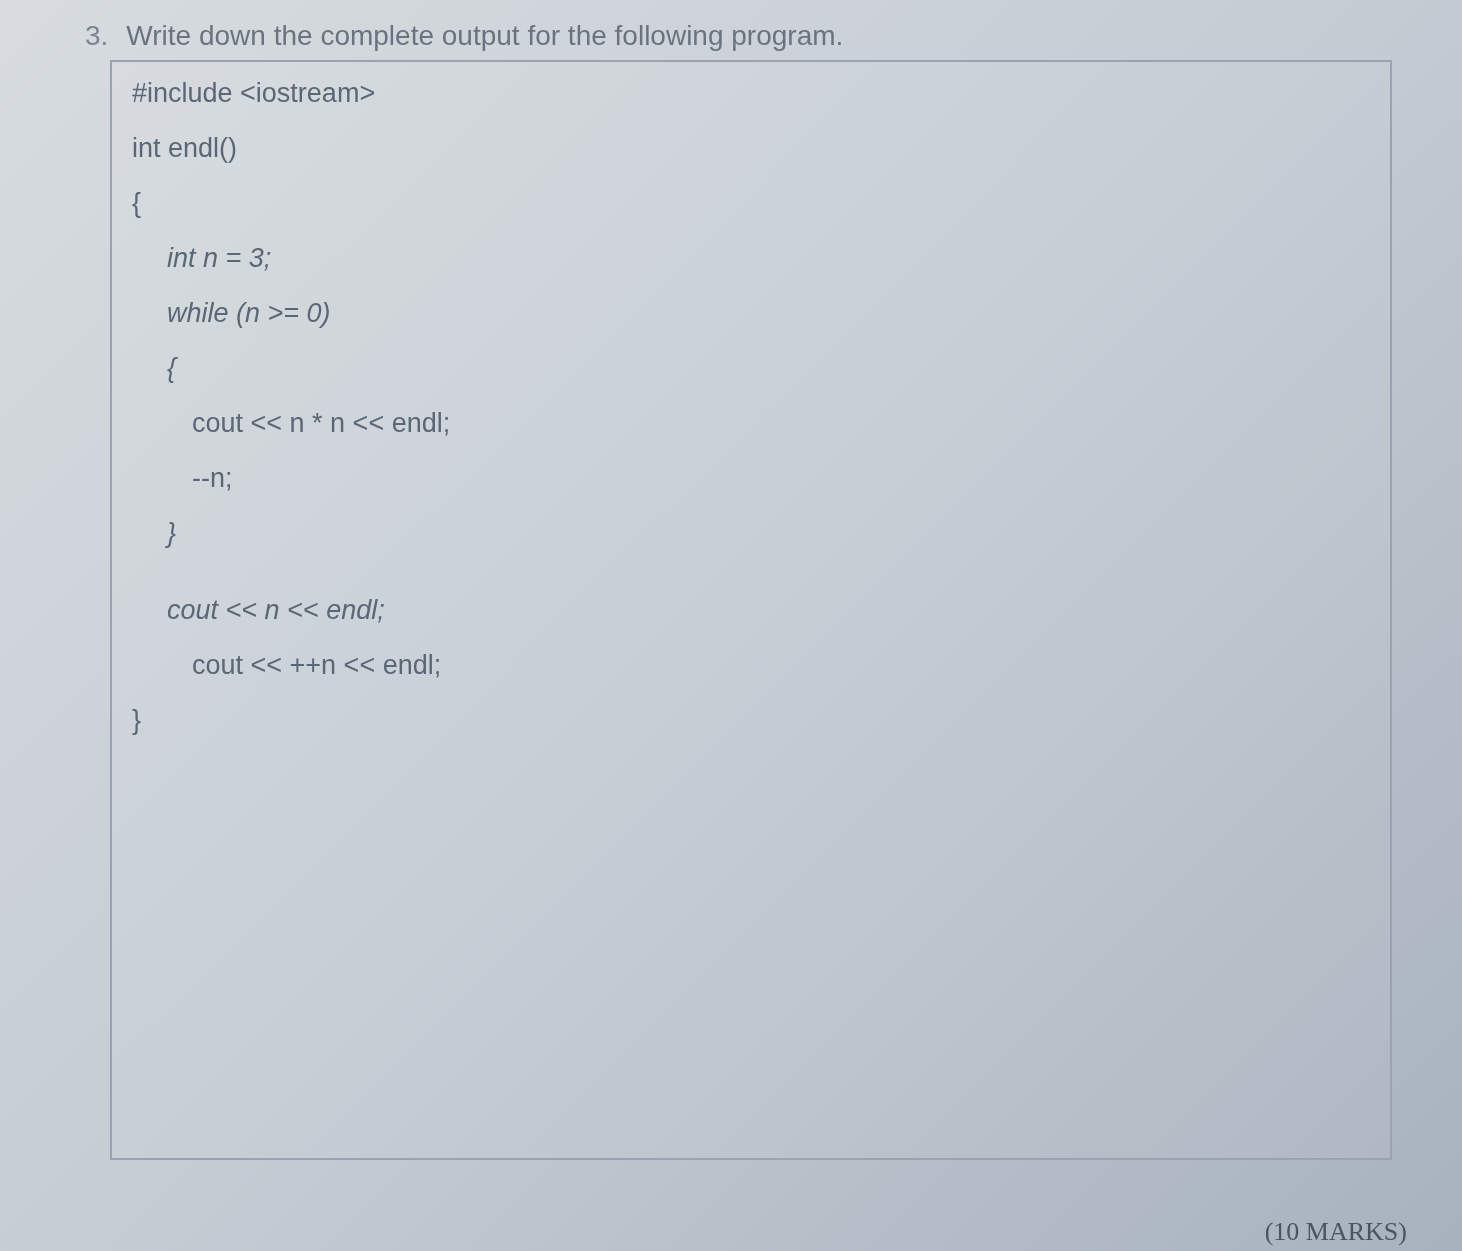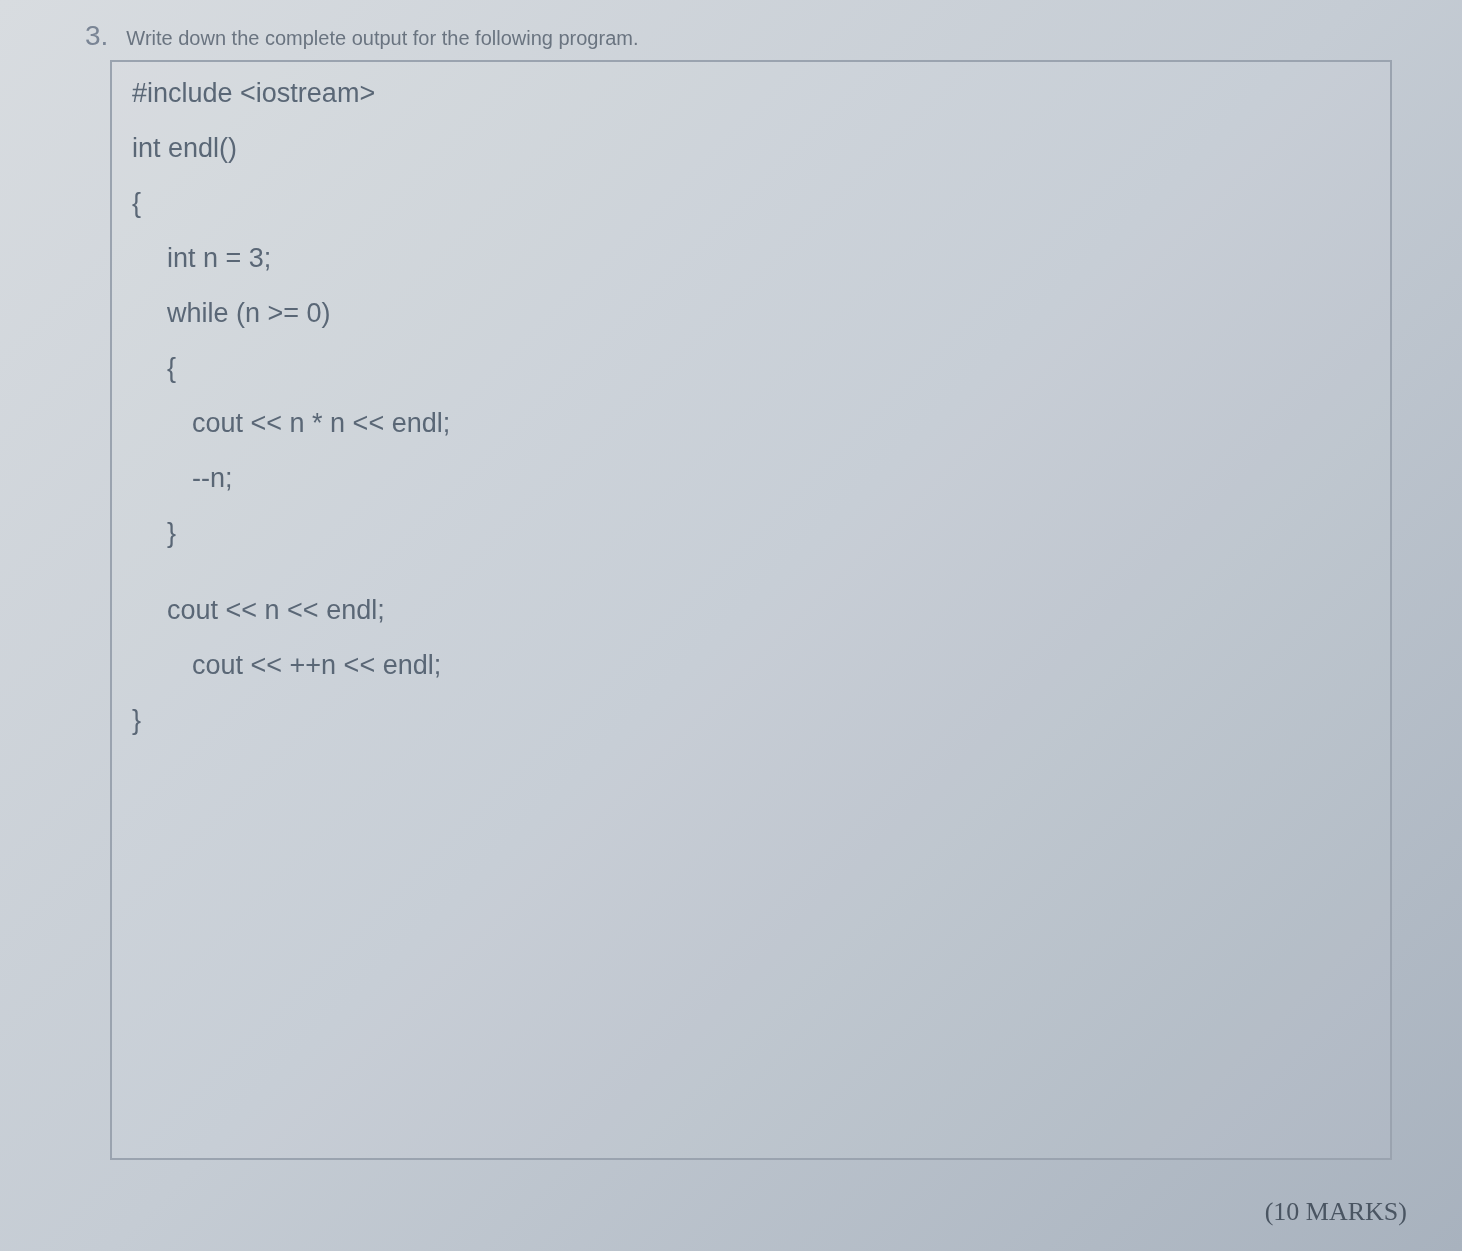--- a/index.html
+++ b/index.html
@@ -21,47 +21,47 @@
       align-items: baseline;
       margin-bottom: 8px;
       margin-left: 35px;
     }
     .question-number {
       font-size: 28px;
       color: #7a8595;
       margin-right: 18px;
     }
     .question-text {
-      font-size: 20px;
+      font-size: 28px;
       color: #6a7480;
     }
     .code-box {
       border: 2px solid #9aa3af;
       padding: 18px 20px 10px 20px;
       margin-left: 60px;
       margin-right: 20px;
       background: rgba(255,255,255,0.05);
       min-height: 1100px;
       position: relative;
     }
     .code-line {
       font-family: Arial, Helvetica, sans-serif;
       font-size: 27px;
       color: #5a6776;
       white-space: pre;
       line-height: 1;
       margin-bottom: 28px;
     }
-    .indent1 { padding-left: 35px; }
+    .indent1 { padding-left: 35px; font-style: italic; }
     .indent2 { padding-left: 60px; }
     .extra-gap { margin-top: 50px; }
     .marks {
       position: absolute;
       right: 55px;
-      bottom: 24px;
+      bottom: 4px;
       font-family: 'Times New Roman', serif;
       font-size: 26px;
       color: #4a5562;
     }
   </style>
 </head>
 <body>
 
 <div class="question-header">
   <span class="question-number">3.</span>

